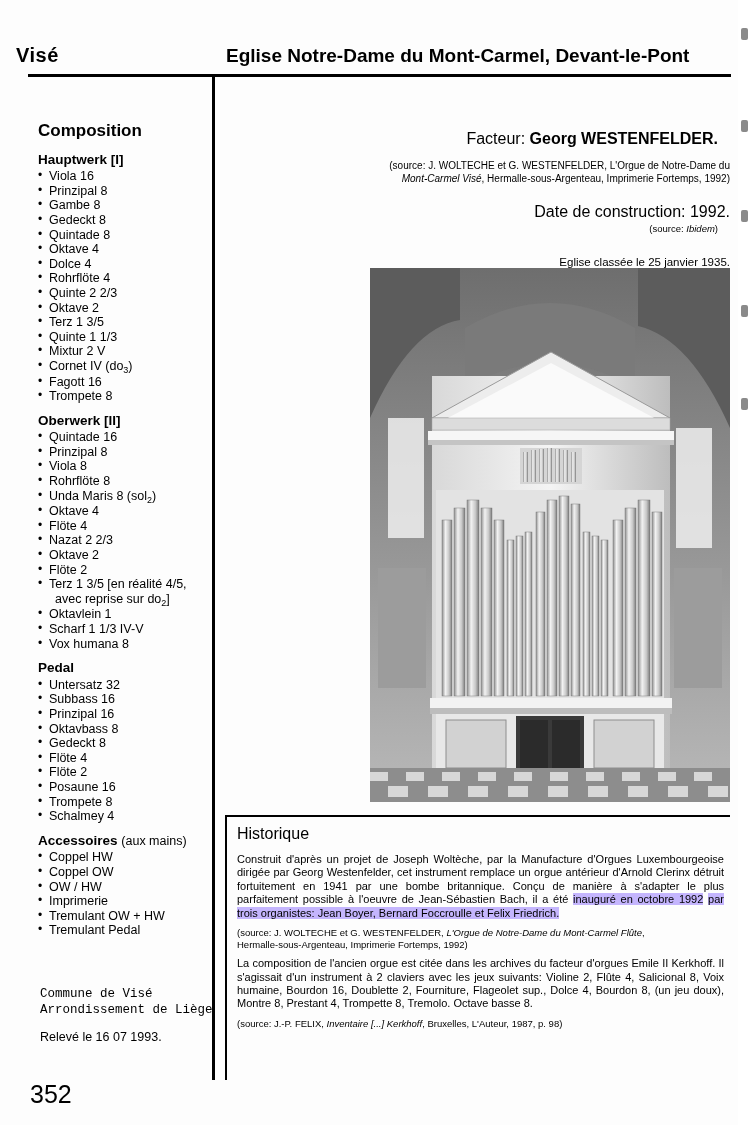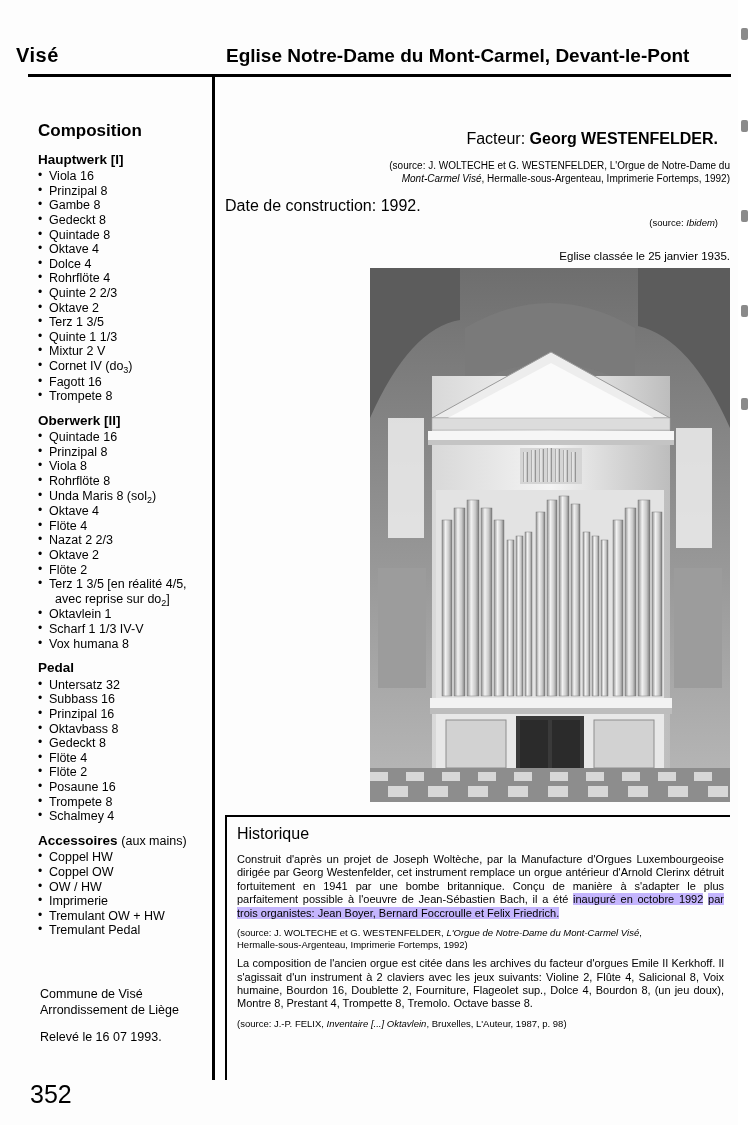--- a/index.html
+++ b/index.html
@@ -61,21 +61,21 @@
     font-size:12.5px;line-height:14.6px;
   }
   ul.stops li:before{
     content:"•";position:absolute;left:0;top:-1px;font-size:12px;
   }
   ul.stops li .ind{display:block;padding-left:6px;}
   sub{font-size:9px;vertical-align:baseline;position:relative;top:3px;}
 
   .commune{
     position:absolute;left:40px;top:986px;width:175px;
-    font-size:12.5px;line-height:16px;
+    font-size:12.5px;line-height:16px;font-family:Liberation Mono, monospace;
   }
   .releve{
     position:absolute;left:40px;top:1030px;font-size:12.5px;
   }
   .folio{
     position:absolute;left:30px;top:1080px;font-size:25px;
   }
 
   
   .right{
@@ -83,21 +83,21 @@
   }
   .facteur{
     text-align:right;font-size:16px;margin:12px;
   }
   .facteur b{font-weight:bold;}
   .src{
     text-align:right;font-size:10px;line-height:12.5px;margin:3px 0 0 0;
   }
   .src i{font-style:italic;}
   .datec{
-    text-align:left;font-size:16px;margin:12px 0 0 0;
+    text-align:right;font-size:16px;margin:18px 0 0 0;
   }
   .src2{text-align:right;font-size:9.5px;margin:2px 12px 0 0;}
   .classee{
     text-align:right;font-size:11.5px;margin:22px 0 0 0;
   }
 
   .photo-wrap{
     position:absolute;left:370px;top:268px;width:360px;height:534px;
     background:#c9c9c9;overflow:hidden;
   }
@@ -343,19 +343,19 @@
           <rect x="298" y="518" width="20" height="11"></rect>
         <rect x="338" y="518" width="20" height="11"></rect>
       </g>
     </svg>
   </div>
 
   <div class="hist">
     <div class="hist-inner">
       <h3>Historique</h3>
       <p><span>Construit d'après un projet de Joseph Woltèche, par la Manufacture d'Orgues Luxembourgeoise dirigée par Georg Westenfelder, cet instrument remplace un orgue antérieur d'Arnold Clerinx détruit fortuitement en 1941 par une bombe britannique.  Conçu de manière à s'adapter le plus parfaitement possible à l'oeuvre de Jean-Sébastien Bach, il a été </span><span class="hl">inauguré en octobre 1992</span> <span class="hl">par trois organistes: Jean Boyer, Bernard Foccroulle et Felix Friedrich.</span></p>
-      <p class="small"><span>(source: J. WOLTECHE et G. WESTENFELDER, </span><i>L'Orgue de Notre-Dame du Mont-Carmel Visé</i><span>,</span><br><span>Hermalle-sous-Argenteau, Imprimerie Fortemps, 1992)</span></p>
+      <p class="small"><span>(source: J. WOLTECHE et G. WESTENFELDER, </span><i>L'Orgue de Notre-Dame du Mont-Carmel Flûte</i><span>,</span><br><span>Hermalle-sous-Argenteau, Imprimerie Fortemps, 1992)</span></p>
       <p>La composition de l'ancien orgue est citée dans les archives du facteur d'orgues Emile II Kerkhoff.  Il s'agissait d'un instrument à 2 claviers avec les jeux suivants: Violine 2, Flûte 4, Salicional 8, Voix humaine, Bourdon 16, Doublette 2, Fourniture, Flageolet sup., Dolce 4, Bourdon 8, (un jeu doux), Montre 8, Prestant 4, Trompette 8, Tremolo.  Octave basse 8.</p>
-      <p class="small"><span>(source: J.-P. FELIX, </span><i>Inventaire [...] Oktavlein</i><span>, Bruxelles, L'Auteur, 1987, p. 98)</span></p>
+      <p class="small"><span>(source: J.-P. FELIX, </span><i>Inventaire [...] Kerkhoff</i><span>, Bruxelles, L'Auteur, 1987, p. 98)</span></p>
     </div>
   </div>
 
 </div>
 
 </body></html>

